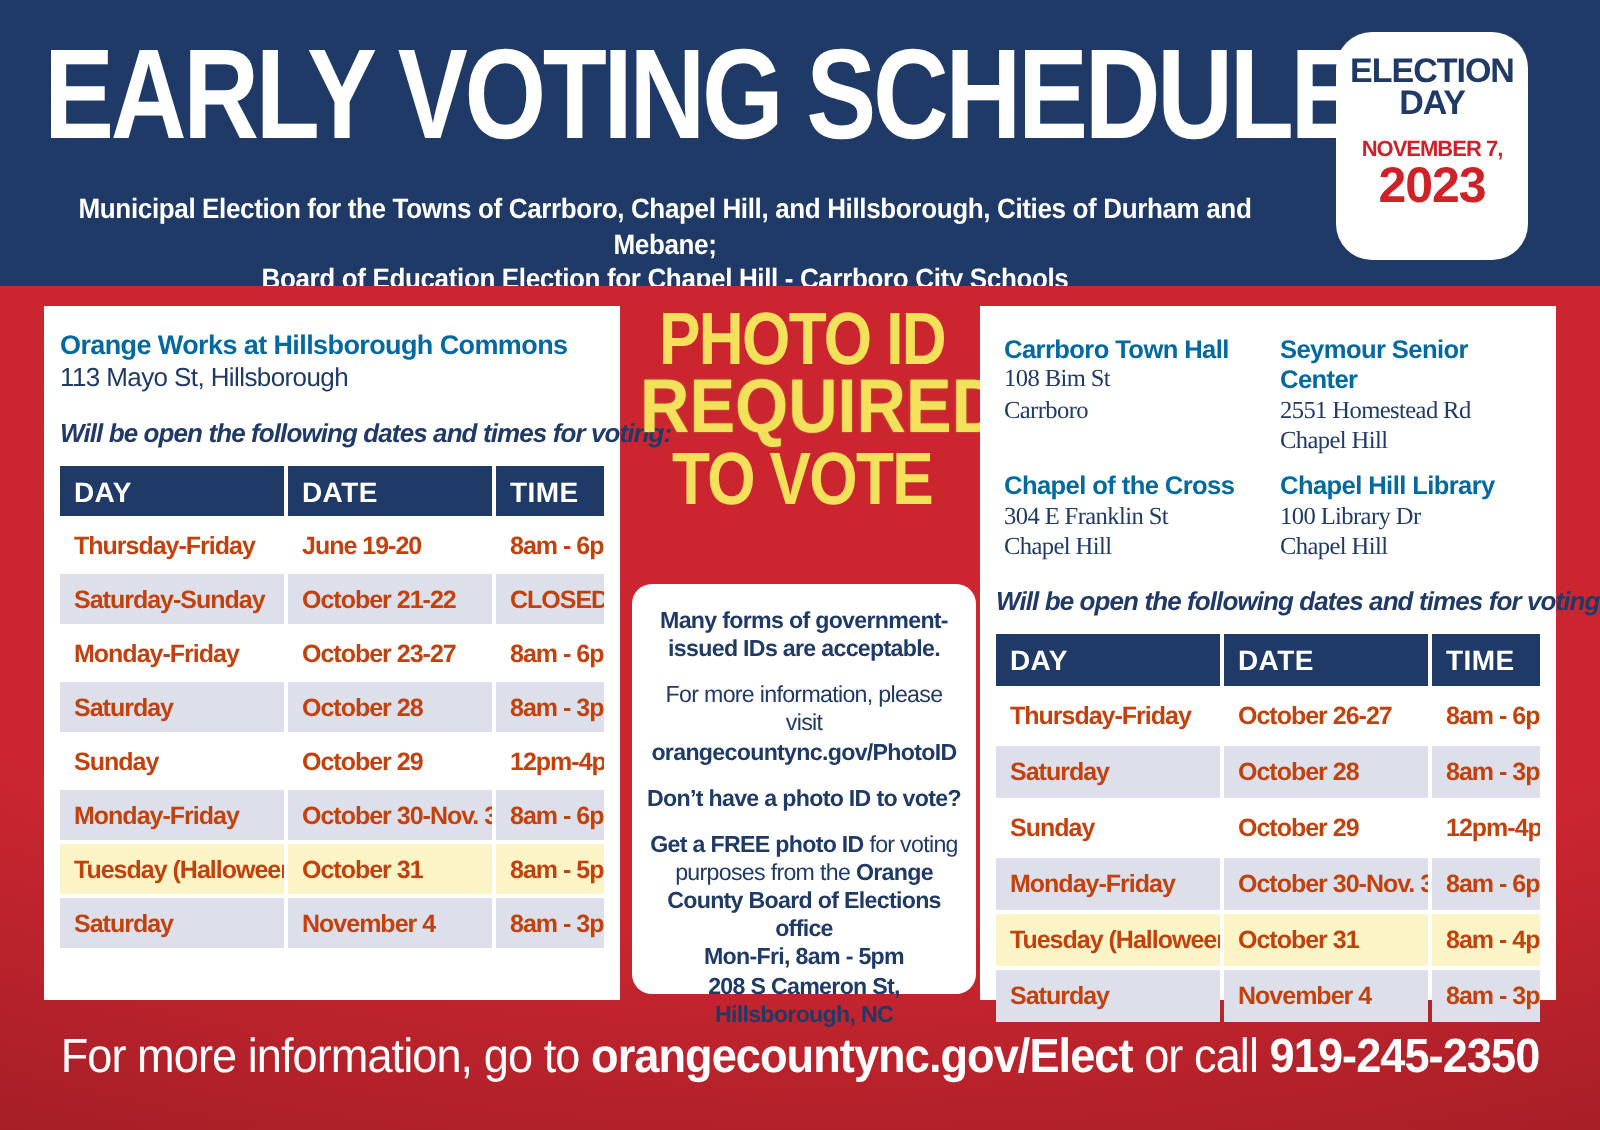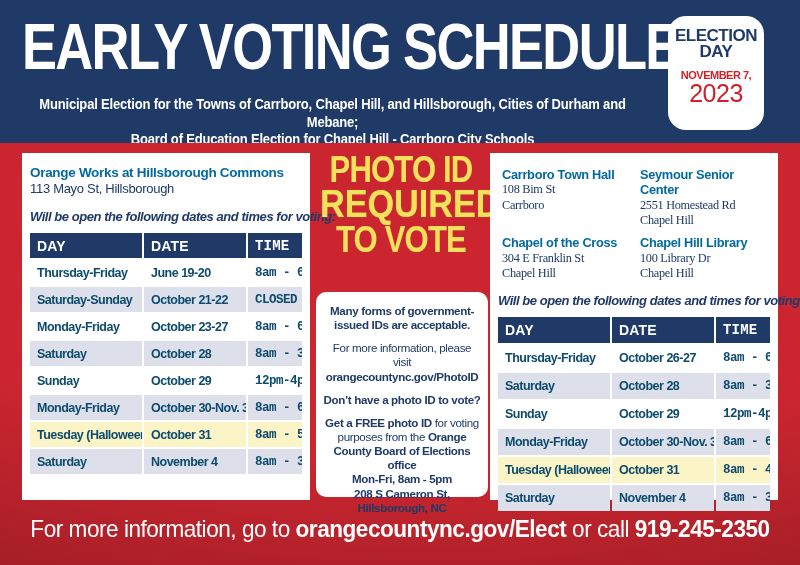--- a/index.html
+++ b/index.html
@@ -23,45 +23,45 @@
     text-align:center; color:#ffffff; font-weight:700; font-size:14px;
     line-height:1.25; letter-spacing:-0.2px;
     transform:scaleX(0.93); transform-origin:50% 0;
   }
   .badge {
     position:absolute; right:24px; top:16px; width:96px; height:114px;
     background:#ffffff; border-radius:18px; text-align:center; padding-top:12px;margin-left:20px;
   }
   .badge .el { color:#1f3a67; font-weight:700; font-size:17px; line-height:0.95; letter-spacing:-0.5px; }
   .badge .nv { color:#ce2128; font-weight:700; font-size:11px; margin-top:9px; letter-spacing:-0.5px; }
-  .badge .yr { color:#ce2128; font-weight:400; font-size:25px; line-height:1.0; letter-spacing:-0.5px; }
+  .badge .yr { color:#ce2128; font-weight:700; font-size:25px; line-height:1.0; letter-spacing:-0.5px; }
   
   .flyer-body {
     position:absolute; top:143px; left:0; width:800px; height:422px;
     background:radial-gradient(140% 130% at 52% 8%, #cb2630 52%, #a31e26 82%, #7e161c 100%);
   }
   .panel { position:absolute; top:10px; width:288px; height:347px; background:#ffffff; padding:12px 8px 0 8px; }
   .panel-left { left:22px; }
   .panel-right { left:490px; padding-top:10px; }
   .loc-name { color:#0369a1; font-weight:700; font-size:13.5px; letter-spacing:-0.3px; line-height:1.2; }
   .loc-addr { color:#1f3a67; font-size:13px; letter-spacing:-0.3px; line-height:1.25; }
   .open-note {
     color:#1f3a67; font-weight:700; font-style:italic; font-size:13px;
     letter-spacing:-0.45px; margin-top:12px; white-space:nowrap;
   }
   
   .sched-table { margin-top:9px; }
   .trow { display:flex; height:25px; margin-bottom:2px; }
   .trow:last-child { margin-bottom:0; }
   .cell {
     display:flex; align-items:center; padding-left:7px;
-    color:#0c4a6e; font-weight:700; font-size:12.5px; letter-spacing:-0.5px;
+    color:#c2410c; font-weight:700; font-size:12.5px; letter-spacing:-0.5px;
     margin-right:2px; white-space:nowrap; overflow:hidden;
   }
-  .cell:last-child { margin-right:0;font-family:Liberation Mono, monospace; }
+  .cell:last-child { margin-right:0; }
   .c-day { width:112px; } .c-date { width:102px; } .c-time { flex:1; }
   .thead .cell { background:#1f3a67; color:#ffffff; font-size:14px; letter-spacing:0.2px; }
   .r-white .cell { background:#ffffff; }
   .r-gray  .cell { background:#dde0ea; }
   .r-yellow .cell { background:#fbf4c6; }
   .panel-right .trow { height:26px; }
   
   .loc-grid { display:grid; grid-template-columns:1fr 1fr; column-gap:8px; row-gap:7px; padding:4px 0 0 4px; }
   .loc-grid .loc-name { font-size:12.8px; }
   .loc-grid .loc-addr { font-size:12.3px;font-family:Liberation Serif, serif; }

